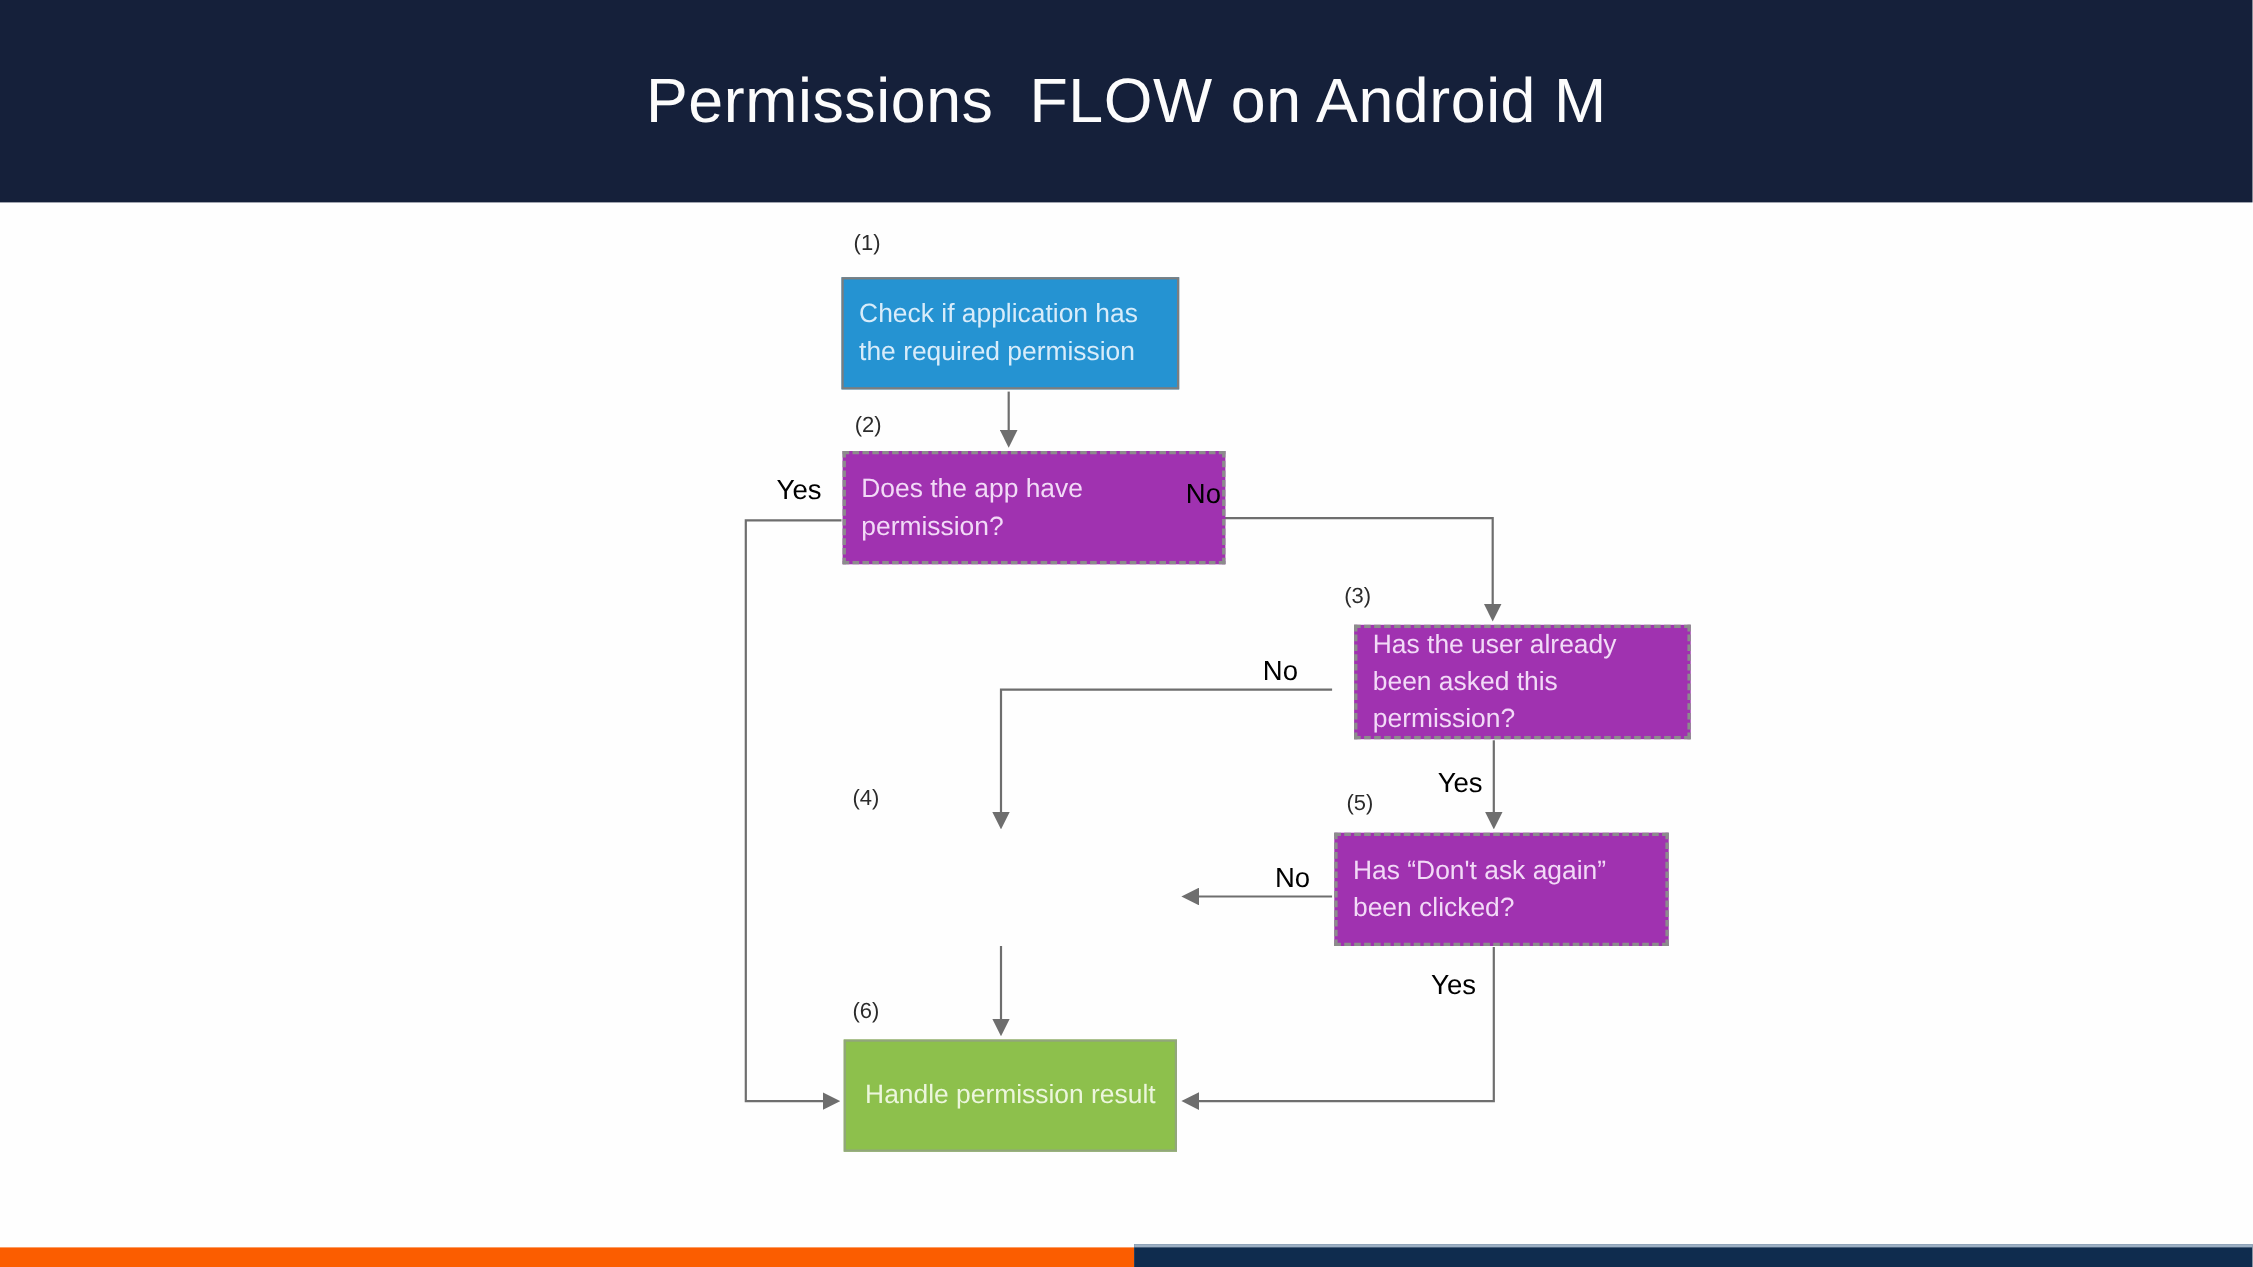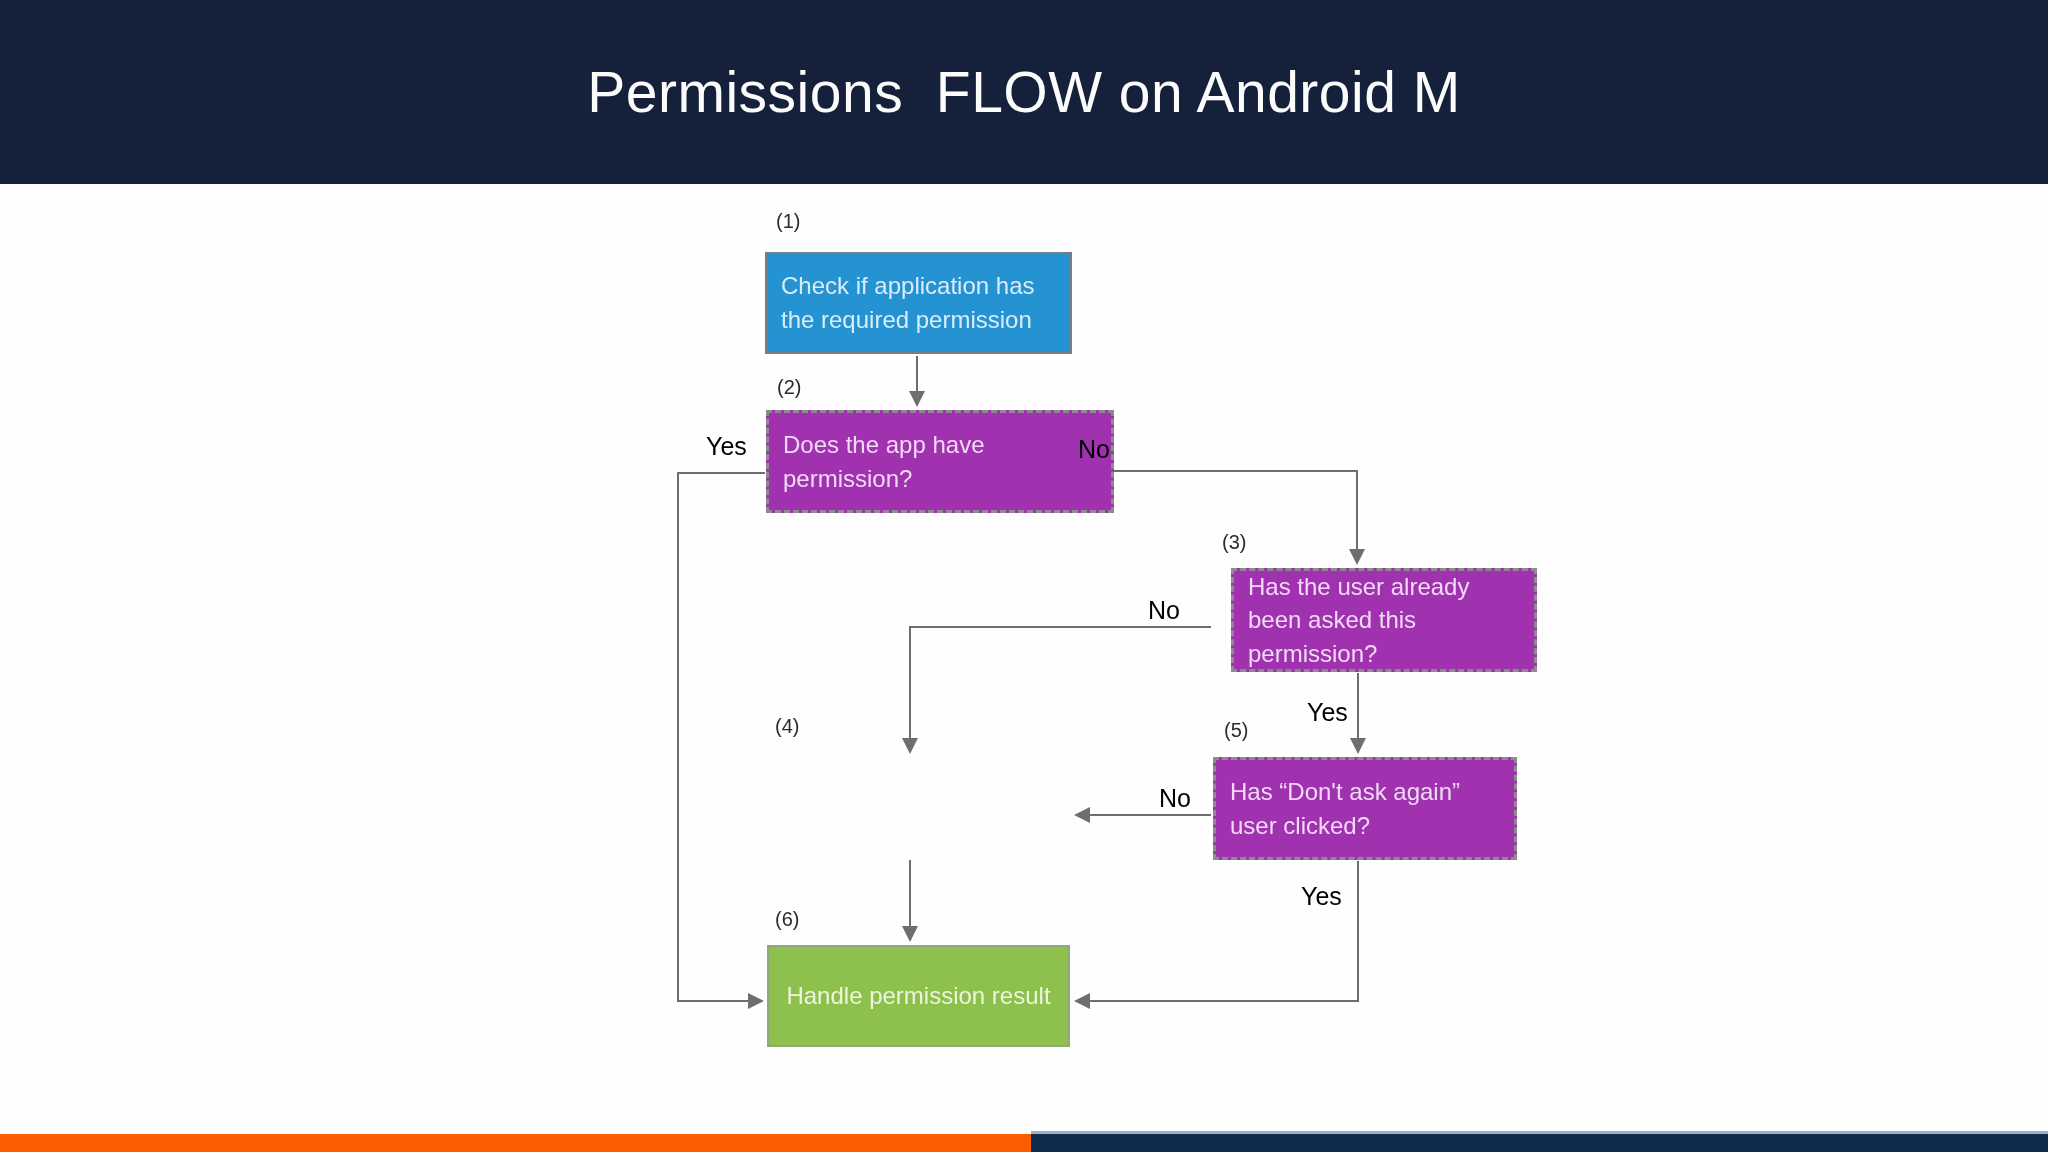--- a/index.html
+++ b/index.html
@@ -114,21 +114,21 @@
   <div class="node purple" style="left:766px; top:410px; width:348px; height:103px;">
     <span>Does the app have permission?</span>
   </div>
 
   <div class="node purple" style="left:1212px; top:568px; width:306px; height:104px;margin-left:19px;">
     <span>Has the user already been asked this permission?</span>
   </div>
 
 
   <div class="node purple" style="left:1213px; top:757px; width:304px; height:103px;">
-    <span>Has “Don't ask again” user clicked?</span>
+    <span>Has “Don't ask again” been clicked?</span>
   </div>
 
   <div class="node green" style="left:767px; top:945px; width:303px; height:102px;">
     <span>Handle permission result</span>
   </div>
 
   <div class="edge-label" style="left:706px; top:432px;">Yes</div>
   <div class="edge-label" style="left:1078px; top:435px;">No</div>
   <div class="edge-label" style="left:1148px; top:596px;">No</div>
   <div class="edge-label" style="left:1307px; top:698px;">Yes</div>

